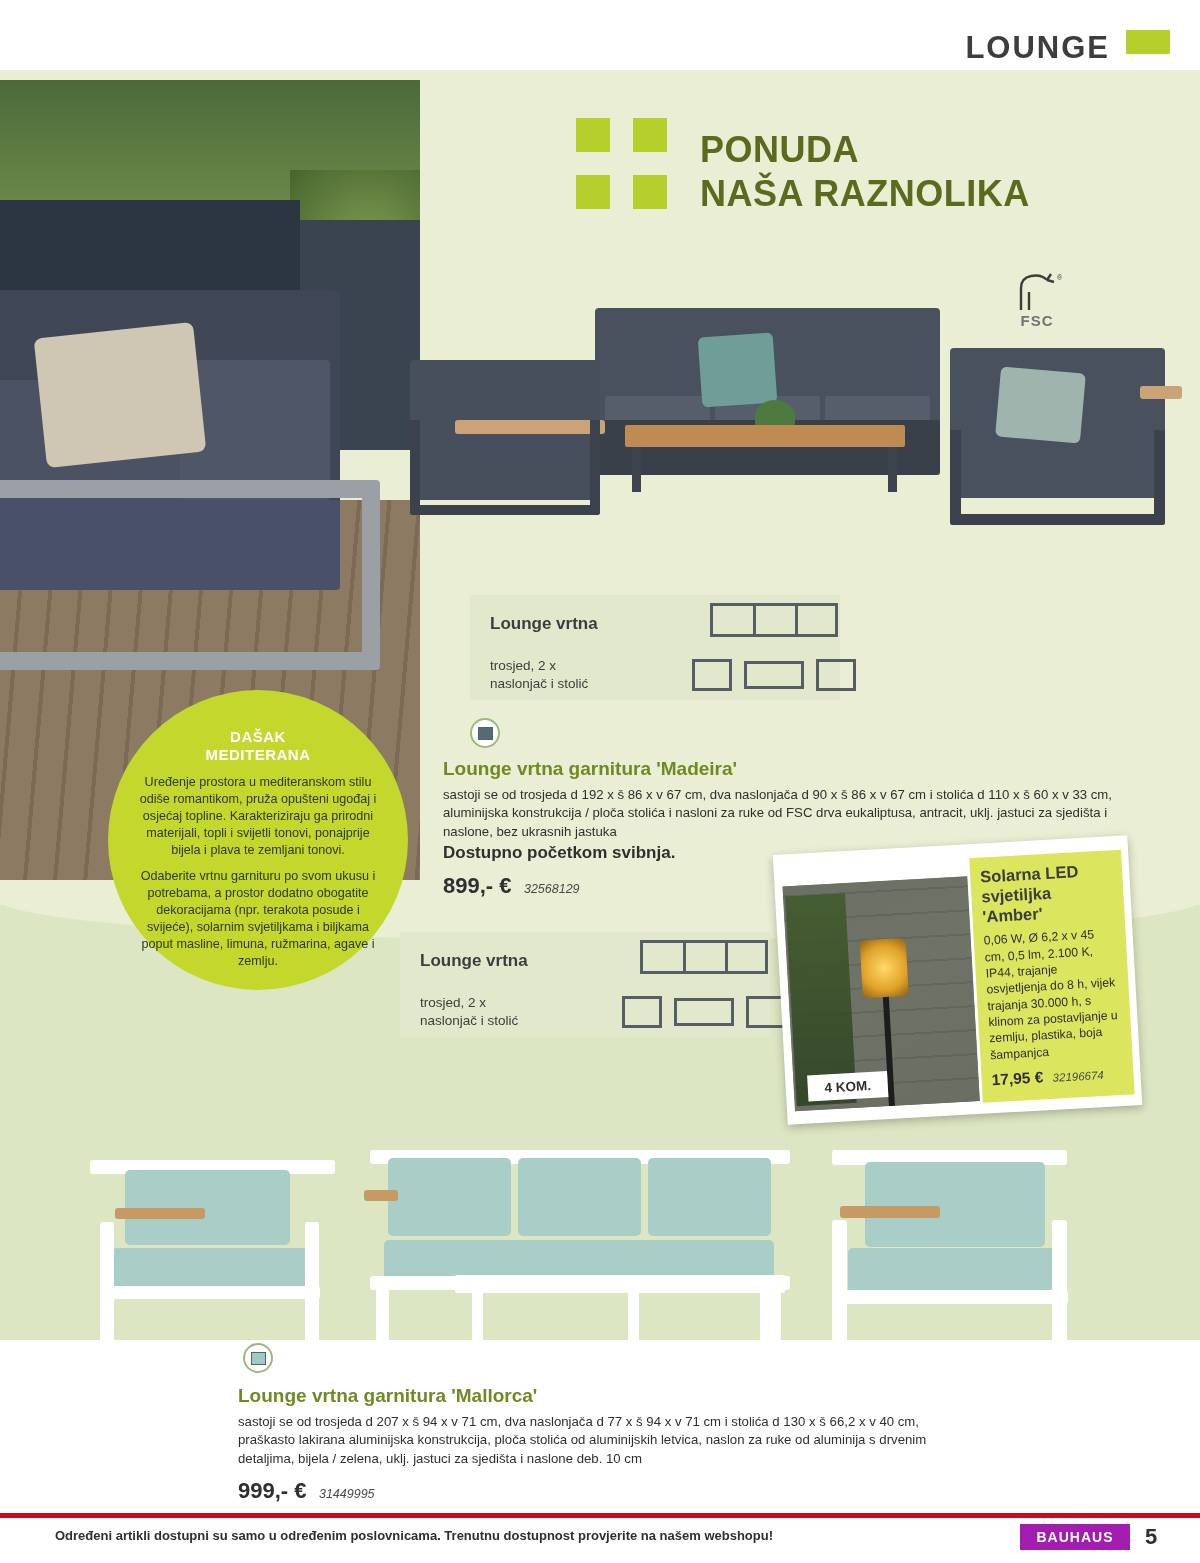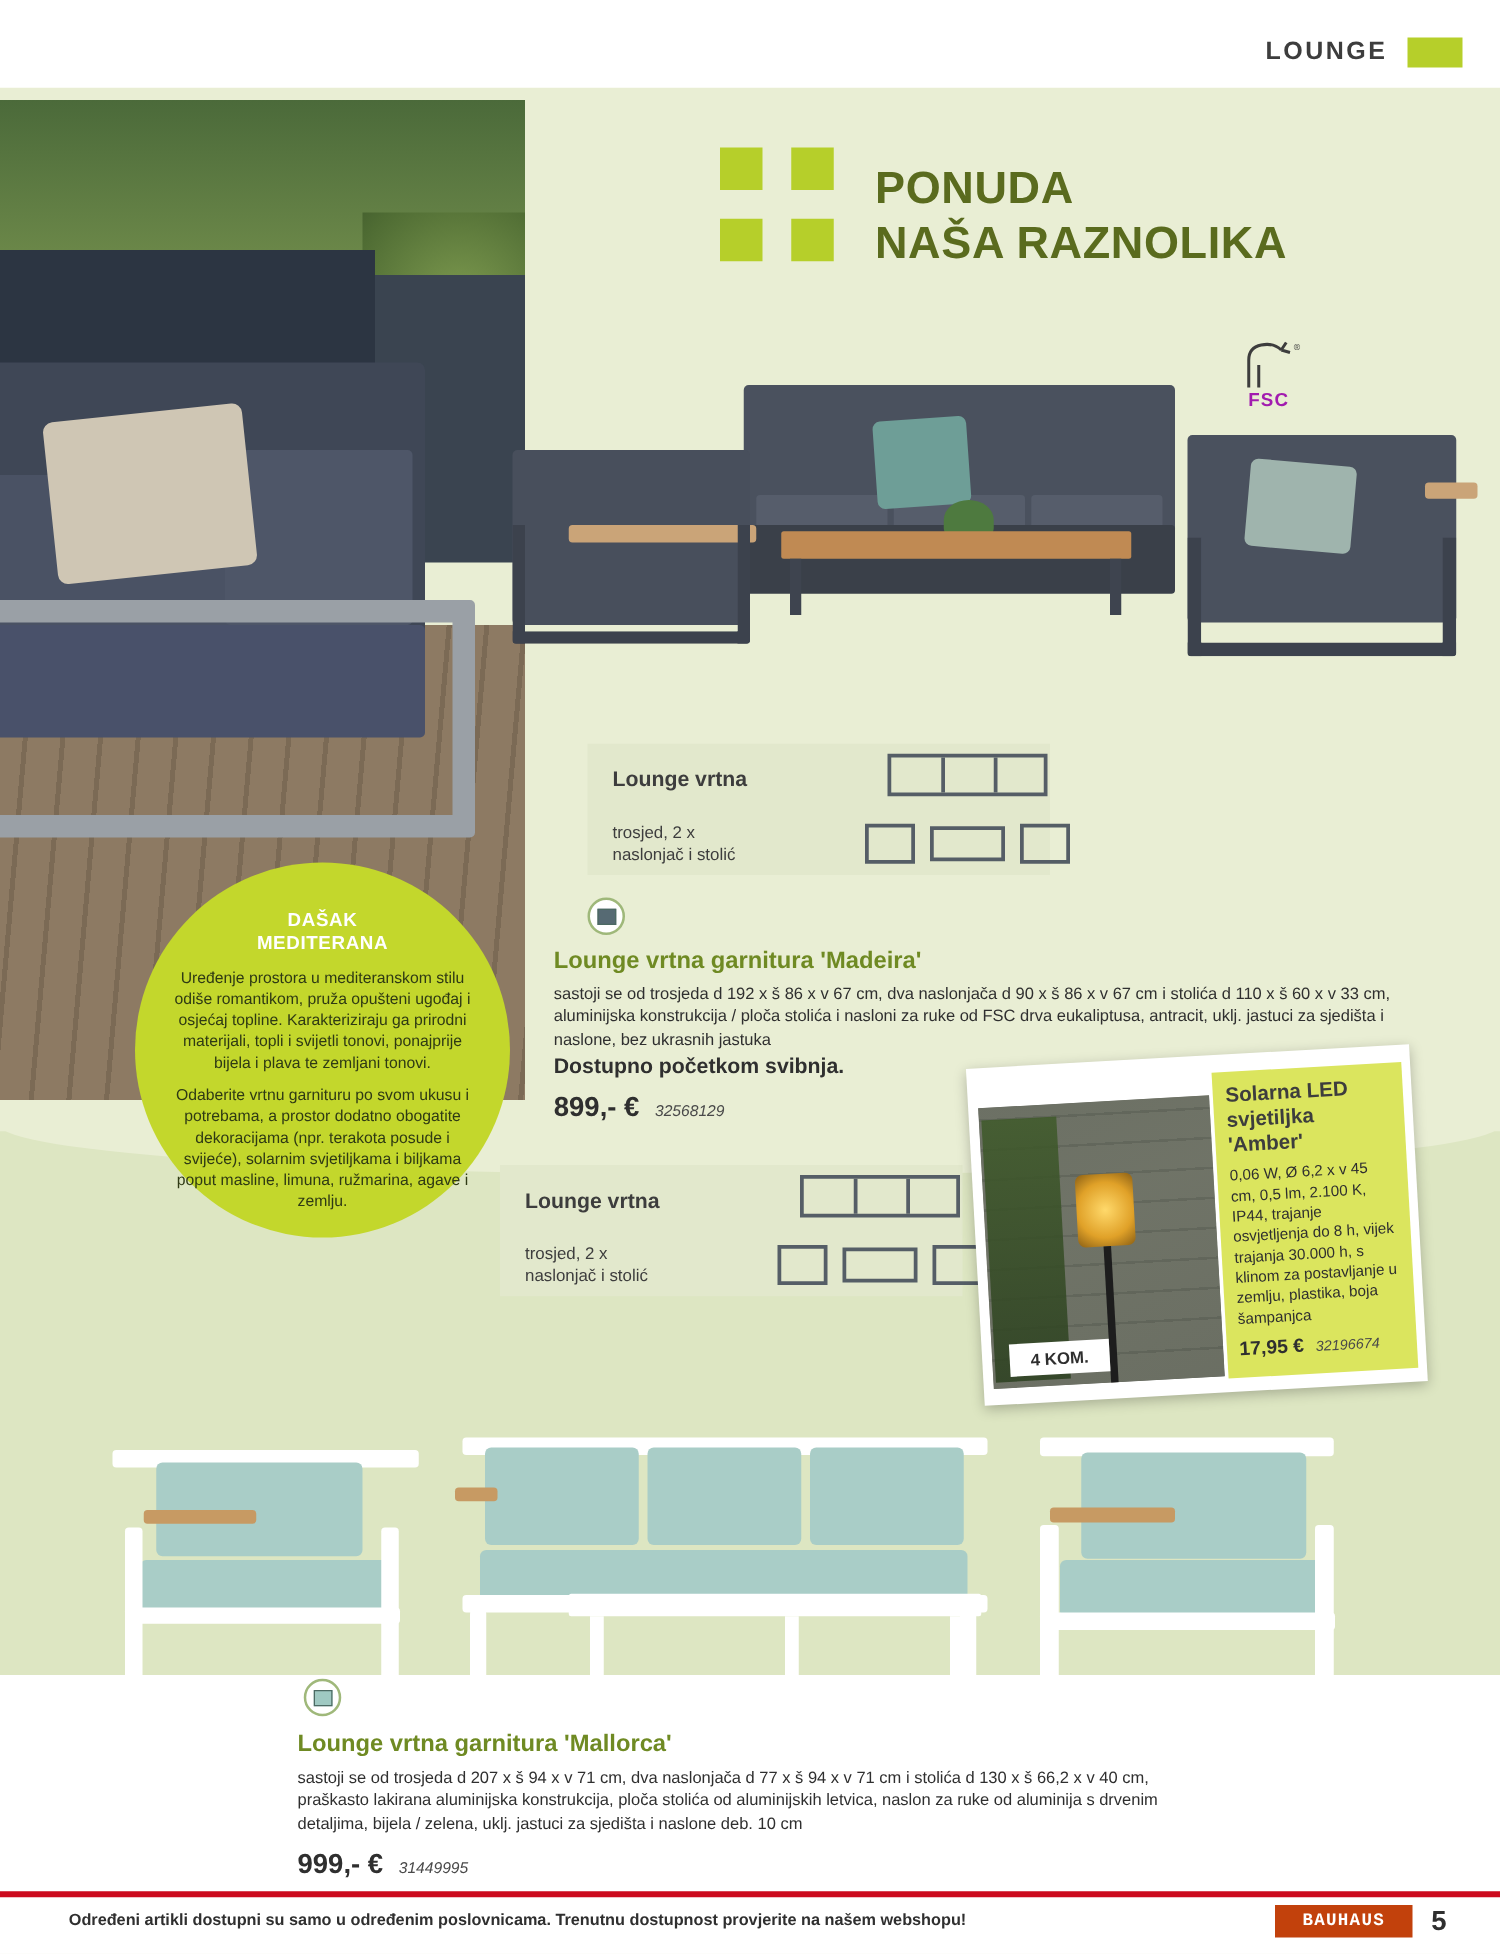--- a/index.html
+++ b/index.html
@@ -11,21 +11,21 @@
     overflow:hidden;
   }
 
   
   .top-header {
     position:absolute; top:0; left:0; width:1200px; height:70px;
     background:#ffffff;
   }
   .lounge-label {
     position:absolute; right:90px; top:30px;
-    font-size:20px; font-weight:bold; letter-spacing:2px; color:#3d3d3d;
+    font-size:31px; font-weight:bold; letter-spacing:2px; color:#3d3d3d;
   }
   .lounge-square {
     position:absolute; right:30px; top:30px; width:44px; height:24px;
     background:#b6cf2a;
   }
 
   
   .bg-cream {
     position:absolute; left:0; top:70px; width:1200px; height:845px;
     background:#e9eed4;
@@ -103,22 +103,22 @@
   .hsq.s3 { left:0; top:57px; }
   .hsq.s4 { left:57px; top:57px; }
   .headline {
     position:absolute; left:700px; top:128px; width:470px;
     font-size:36px; font-weight:bold; color:#5a6b1e; line-height:1.22;
     letter-spacing:0.5px;
   }
 
   
   .fsc {
-    position:absolute; left:985px; top:270px; width:60px; height:62px;
-    color:#a21caf;
+    position:absolute; left:1007px; top:270px; width:60px; height:62px;
+    color:#737373;
   }
   .fsc-text {
     position:absolute; left:0; top:42px; width:60px; text-align:center;
     font-size:15px; font-weight:bold; letter-spacing:1px;
   }
 
   
   .madeira-photo { position:absolute; left:400px; top:300px; width:780px; height:270px; }
   .m-sofa {
     position:absolute; left:195px; top:8px; width:345px; height:135px;
@@ -306,22 +306,22 @@
     position:absolute; left:0; top:1513px; width:1200px; height:5px; background:#cc0a1e;
   }
   .bottom-bar {
     position:absolute; left:0; top:1518px; width:1200px; height:45px; background:#ffffff;
   }
   .bottom-text {
     position:absolute; left:55px; top:1528px; font-size:13px; font-weight:bold; color:#2f2f2f;
   }
   .bauhaus-logo {
     position:absolute; left:1020px; top:1524px; width:110px; height:26px;
-    background:#c2410c; color:#ffffff; font-size:14px; font-weight:bold;
-    letter-spacing:1px; display:flex; align-items:center; justify-content:center;font-family:Liberation Mono, monospace;
+    background:#a21caf; color:#ffffff; font-size:14px; font-weight:bold;
+    letter-spacing:1px; display:flex; align-items:center; justify-content:center;
   }
   .page-num {
     position:absolute; left:1145px; top:1524px; font-size:22px; font-weight:bold; color:#2f2f2f;
   }
 </style>
 </head>
 <body>
 
 <div class="bg-cream"></div>
 <div class="bg-green-lower"></div>

